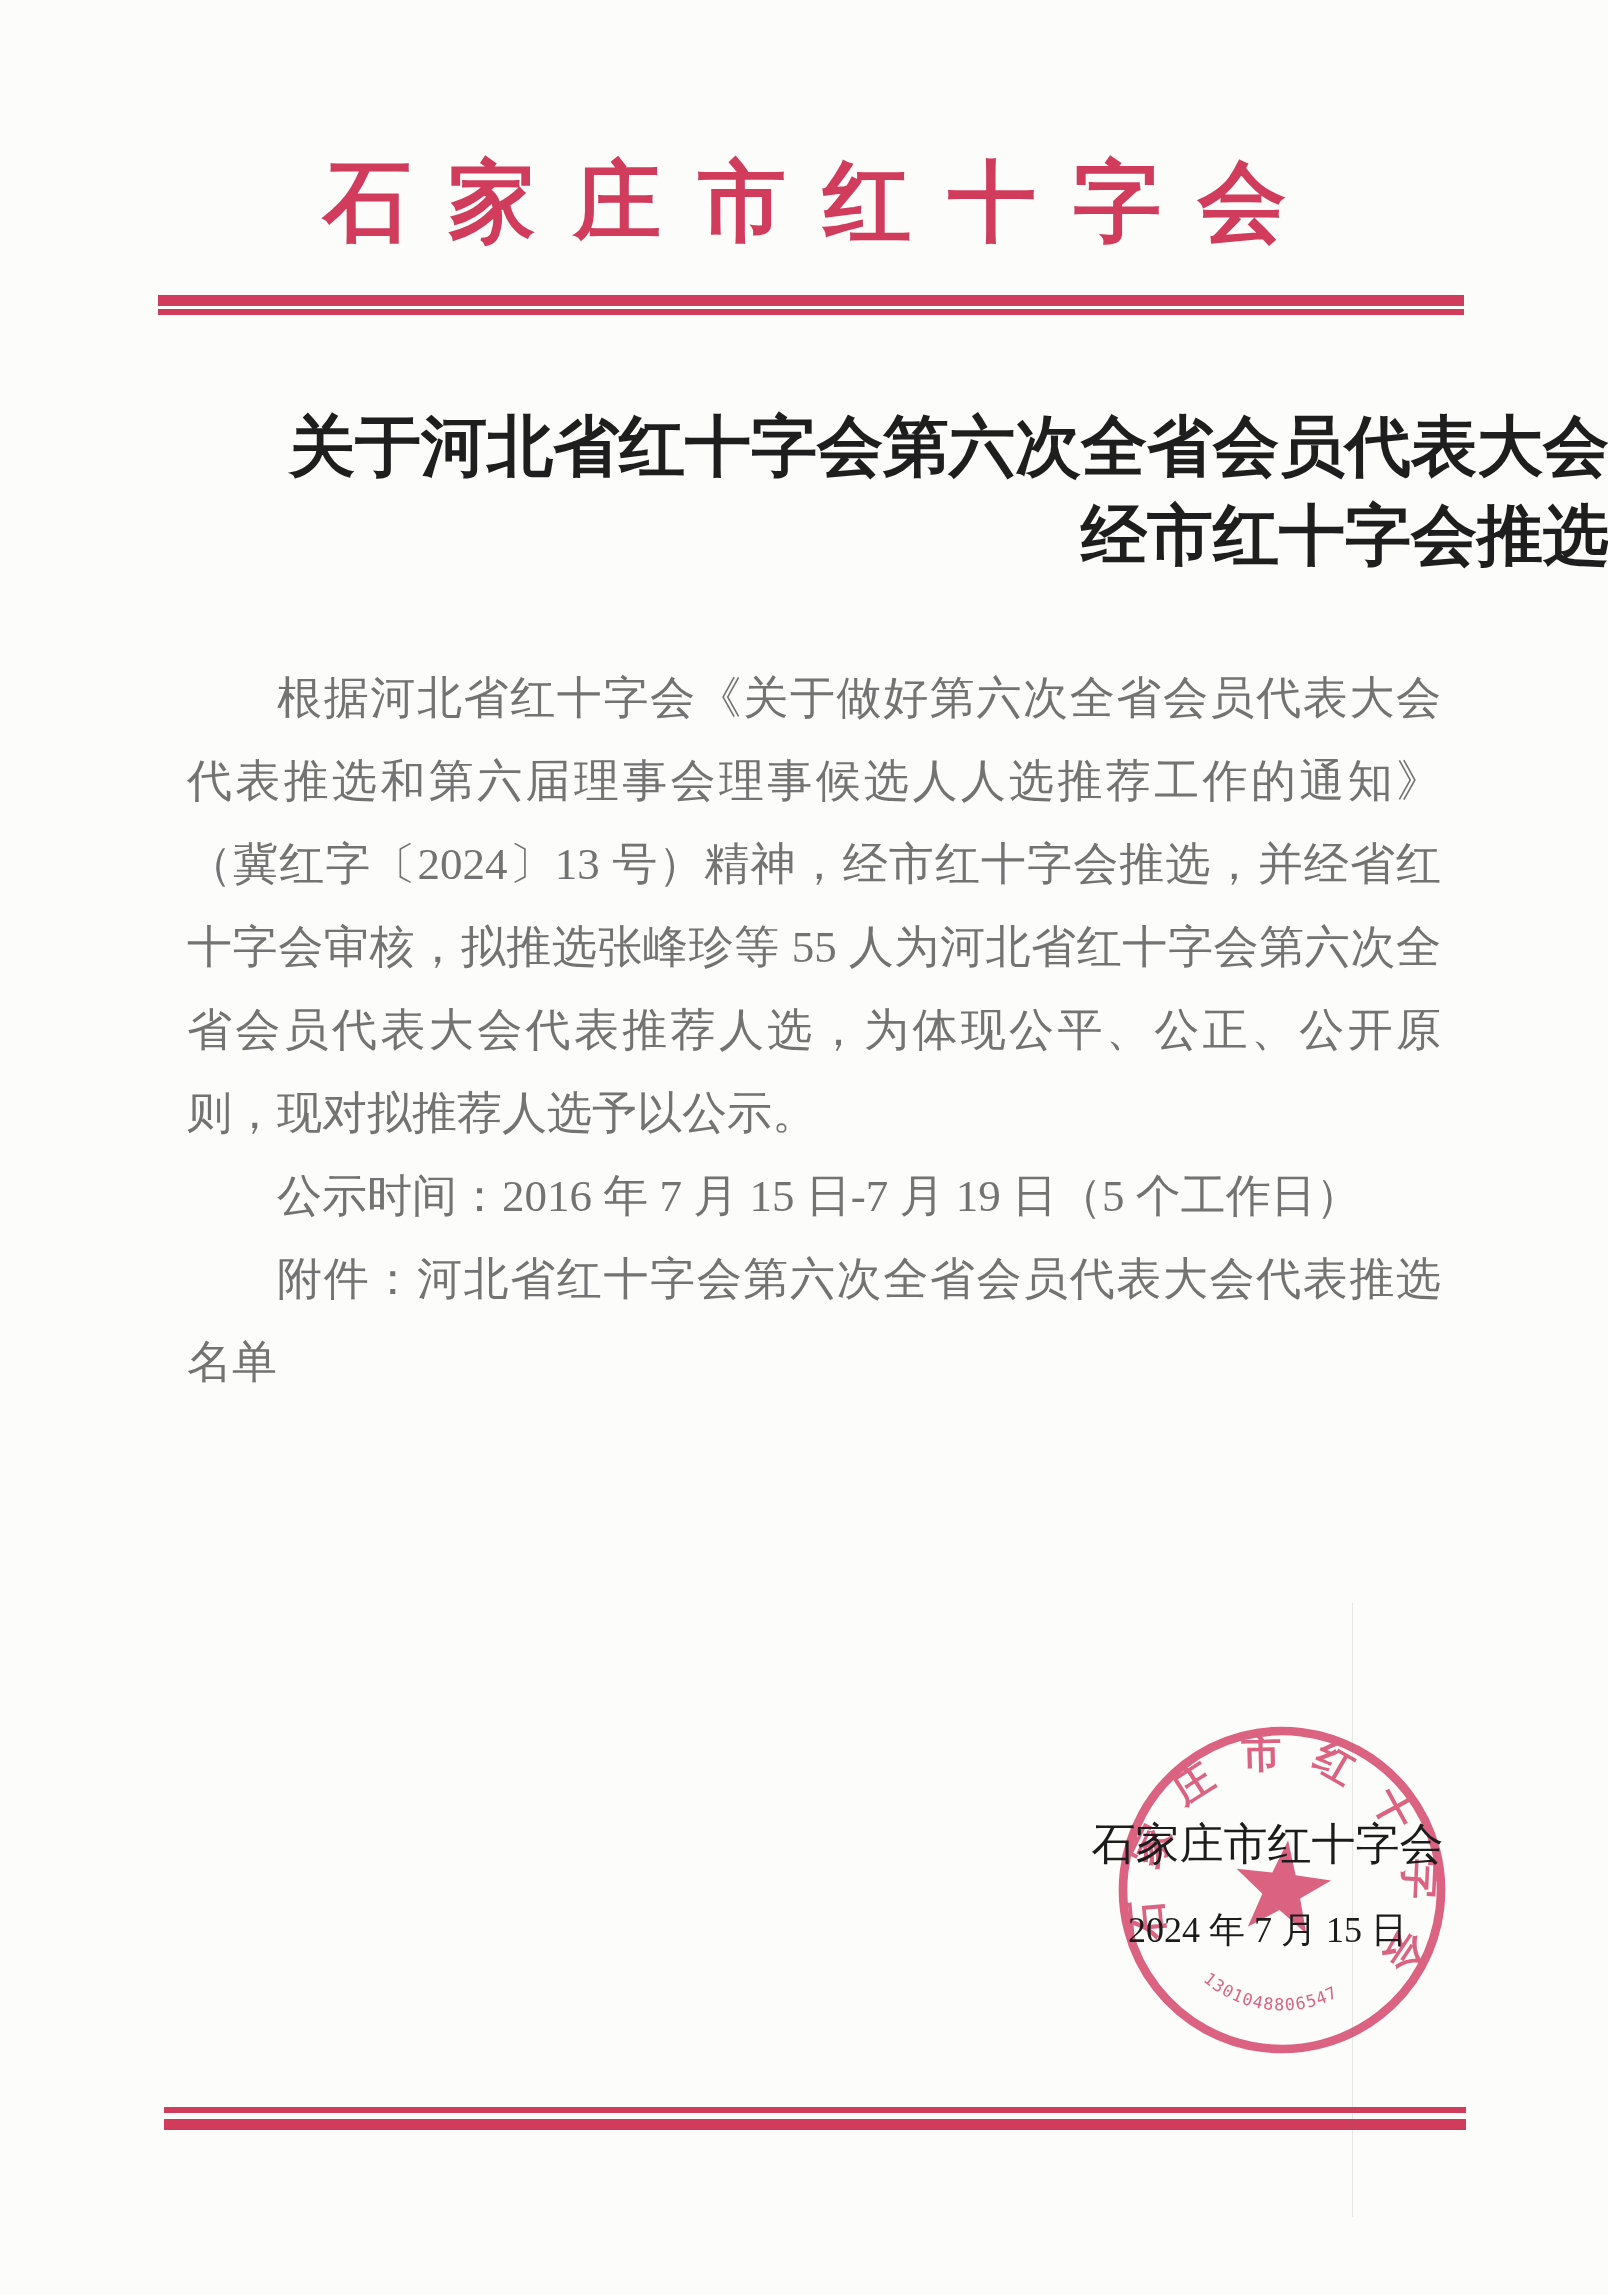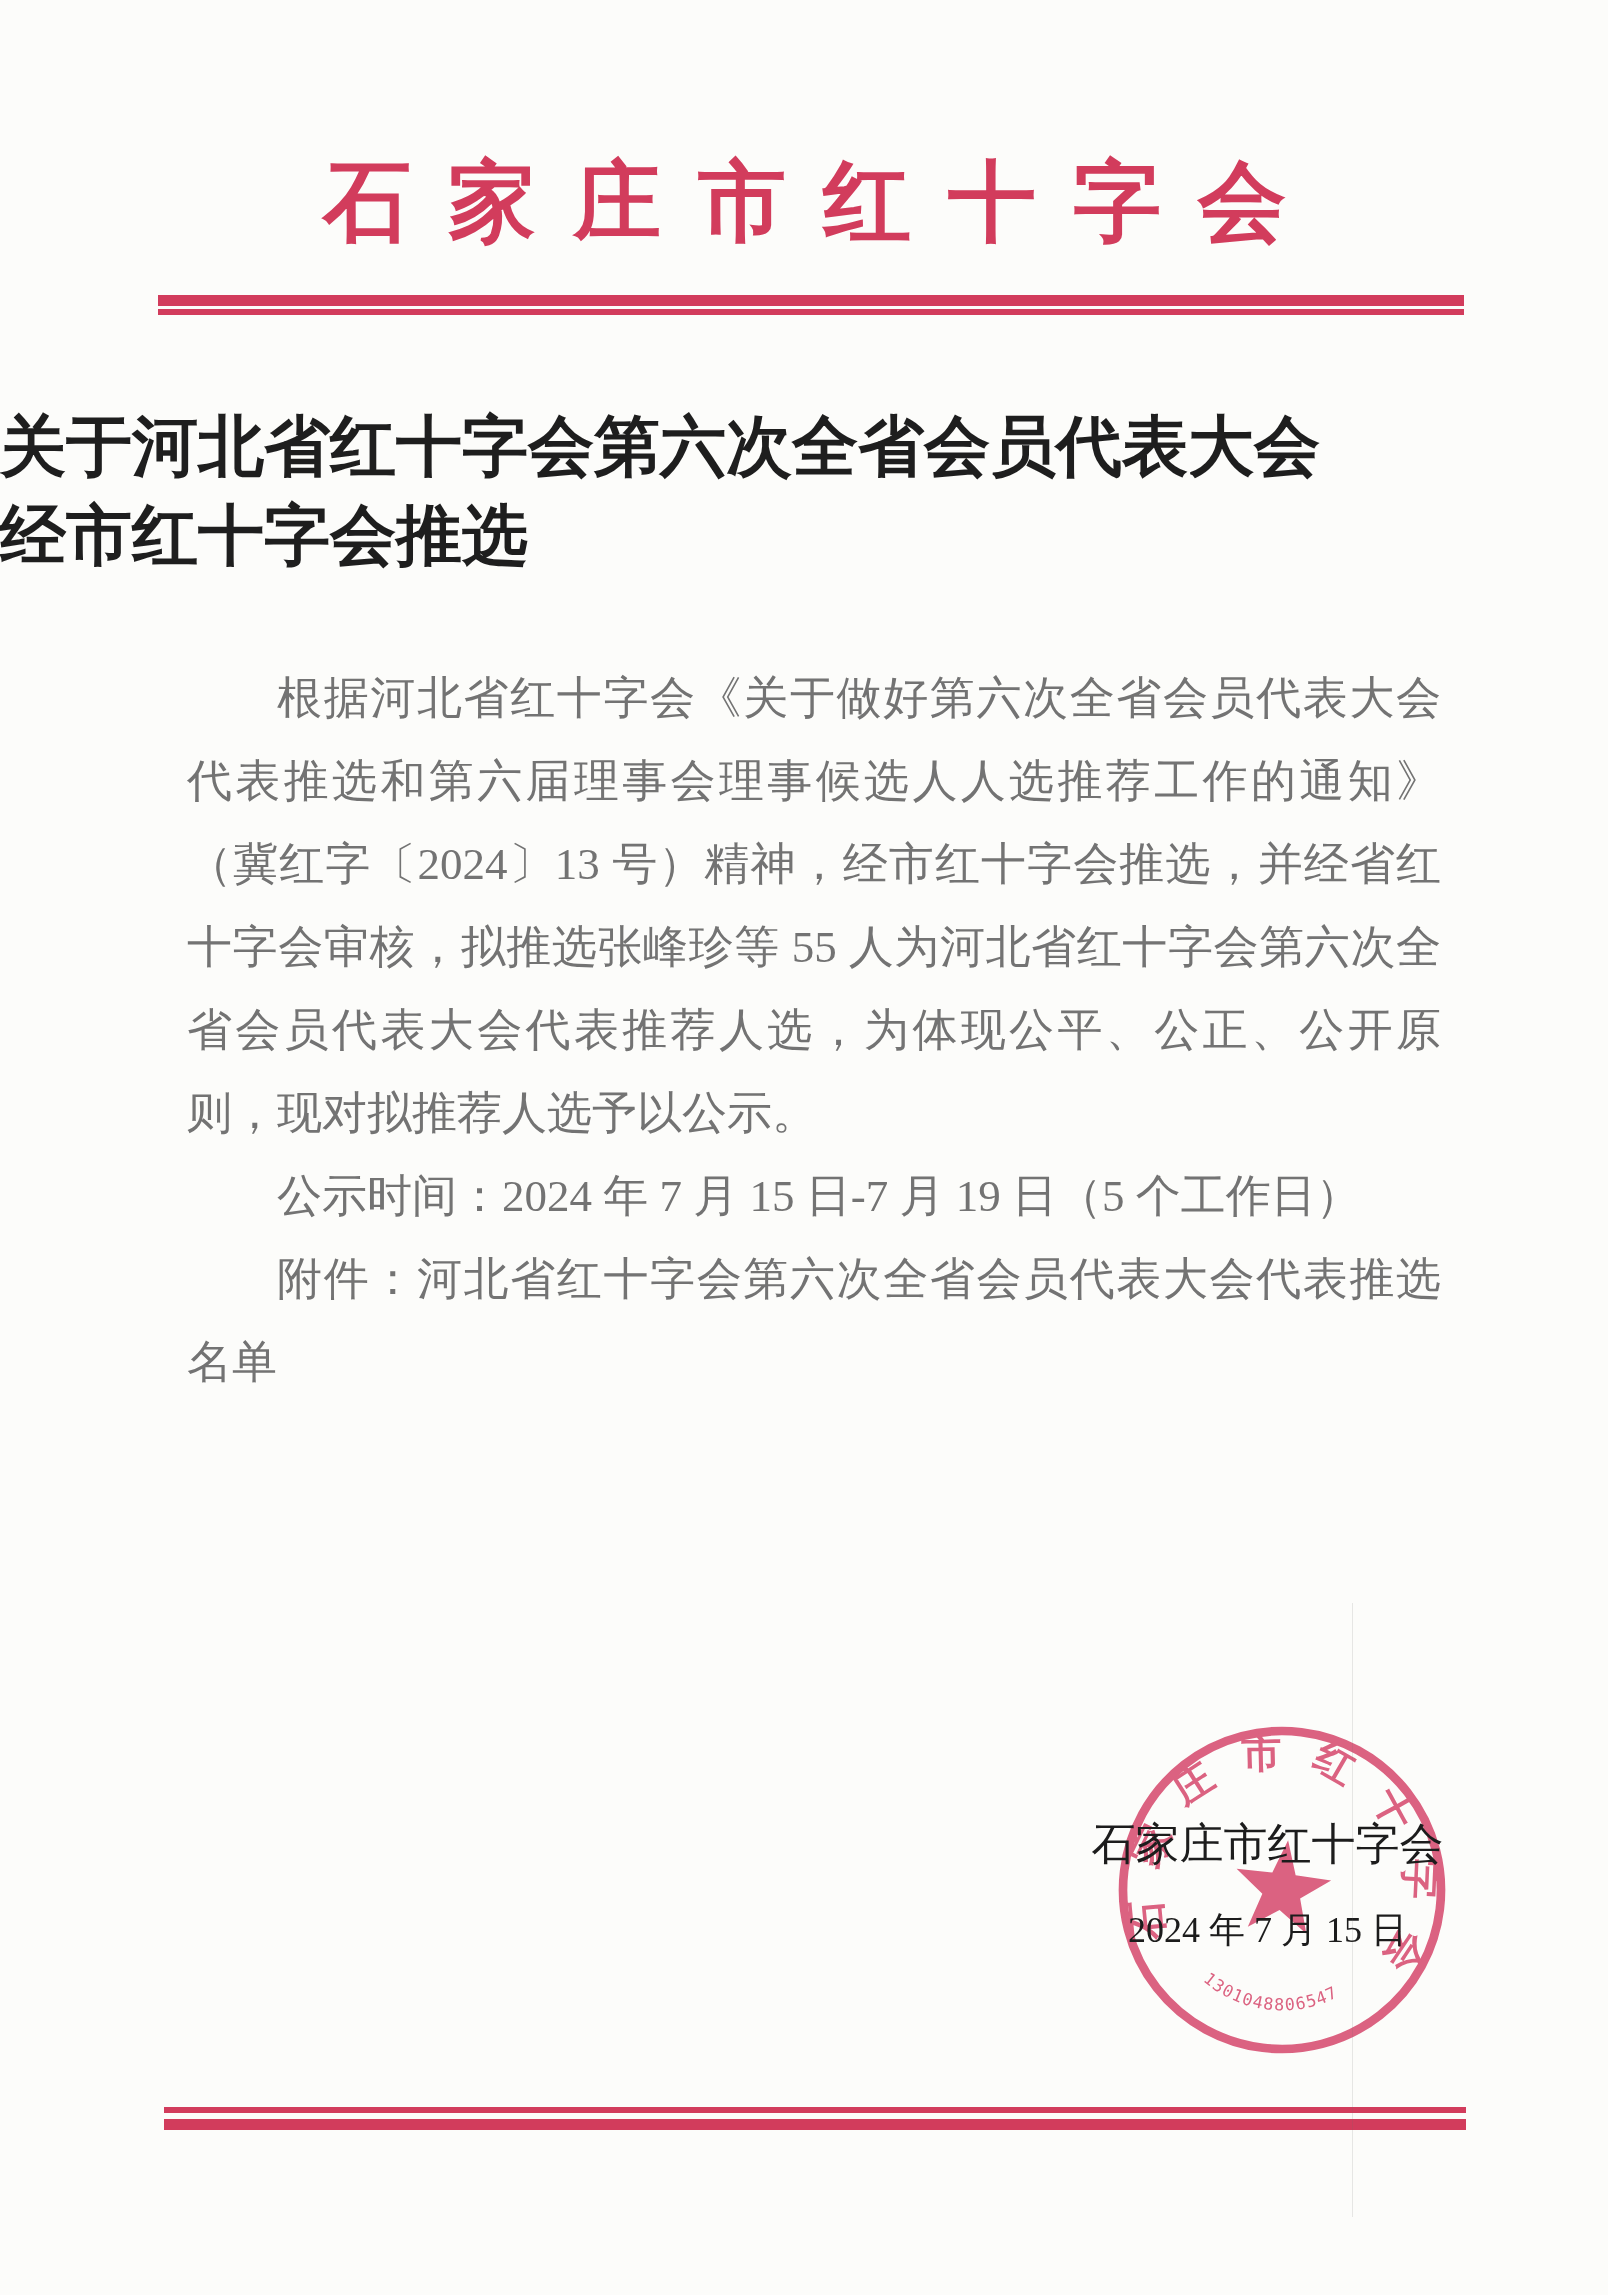--- a/index.html
+++ b/index.html
@@ -26,21 +26,21 @@
     letter-spacing:37px;text-indent:37px;
     color:var(--accent-red);
     font-family:"Liberation Serif", serif;
   }
   .rule{position:absolute;background:var(--accent-red);}
   .rule-h-thick{left:158px;top:295px;width:1306px;height:10.7px;}
   .rule-h-thin {left:158px;top:309px;width:1306px;height:6px;}
   
   .doc-title{
     position:absolute;left:0;top:402px;width:100%;
-    text-align:left;
+    text-align:right;
     font-size:66px;line-height:89px;
     font-weight:bold;
     color:#1e1e1e;
     font-family:"Liberation Serif", serif;
   }
   
   .doc-body{
     position:absolute;left:187px;top:657px;width:1254px;
     font-size:45px;line-height:83px;
     color:#737373;
@@ -87,21 +87,21 @@
   <div class="rule rule-h-thick"></div>
   <div class="rule rule-h-thin"></div>
 
   <h1 class="doc-title">
     <span>关于河北省红十字会第六次全省会员代表大会</span><br>
     <span>经市红十字会推选</span>
   </h1>
 
   <main class="doc-body">
     <p>根据河北省红十字会《关于做好第六次全省会员代表大会代表推选和第六届理事会理事候选人人选推荐工作的通知》（冀红字〔2024〕13 号）精神，经市红十字会推选，并经省红十字会审核，拟推选张峰珍等 55 人为河北省红十字会第六次全省会员代表大会代表推荐人选，为体现公平、公正、公开原则，现对拟推荐人选予以公示。</p>
-    <p>公示时间：2024 年 7 月 15 日-7 月 19 日（5 个工作日）</p>
+    <p>公示时间：2016 年 7 月 15 日-7 月 19 日（5 个工作日）</p>
     <p>附件：河北省红十字会第六次全省会员代表大会代表推选名单</p>
   </main>
 
   <div class="signature">
     <div class="org">石家庄市红十字会</div>
     <div class="date">2024 年 7 月 15 日</div>
   </div>
 
   <svg class="stamp" viewBox="0 0 500 500" xmlns="http://www.w3.org/2000/svg" aria-hidden="true">
     <defs>

